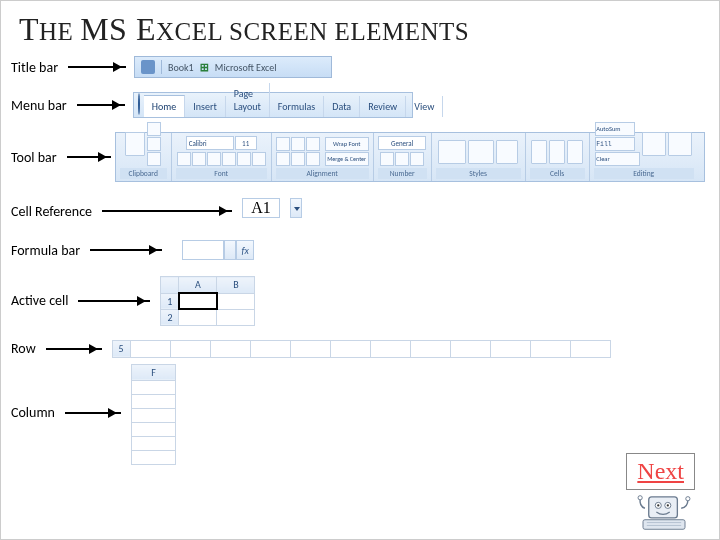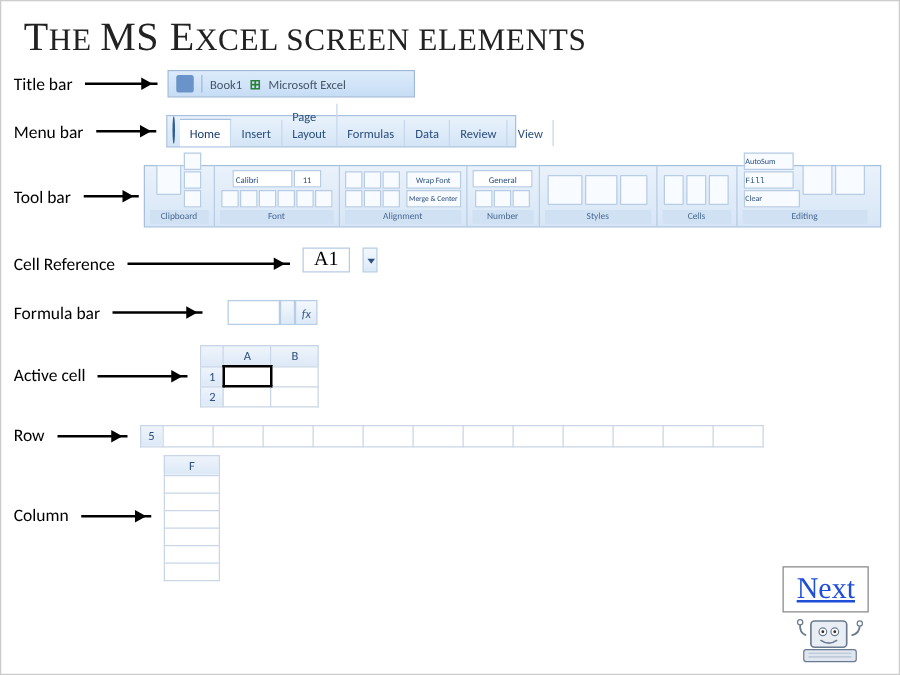--- a/index.html
+++ b/index.html
@@ -177,21 +177,21 @@
   .coldemo td { height:14px; width:44px; }
 
   .nextlink {
     position:absolute;
     right:24px;
     top:452px;
     border:1px solid #888;
     padding:4px 10px;
     font-family: Georgia, 'Times New Roman', serif;
     font-size:24px;
-    color:#1d4ed8;
+    color:#ef4444;
     text-decoration: underline;
     background:#fff;
     cursor:pointer;
   }
 
   .mascot {
     position:absolute;
     right:26px;
     bottom:4px;
     width:58px;

